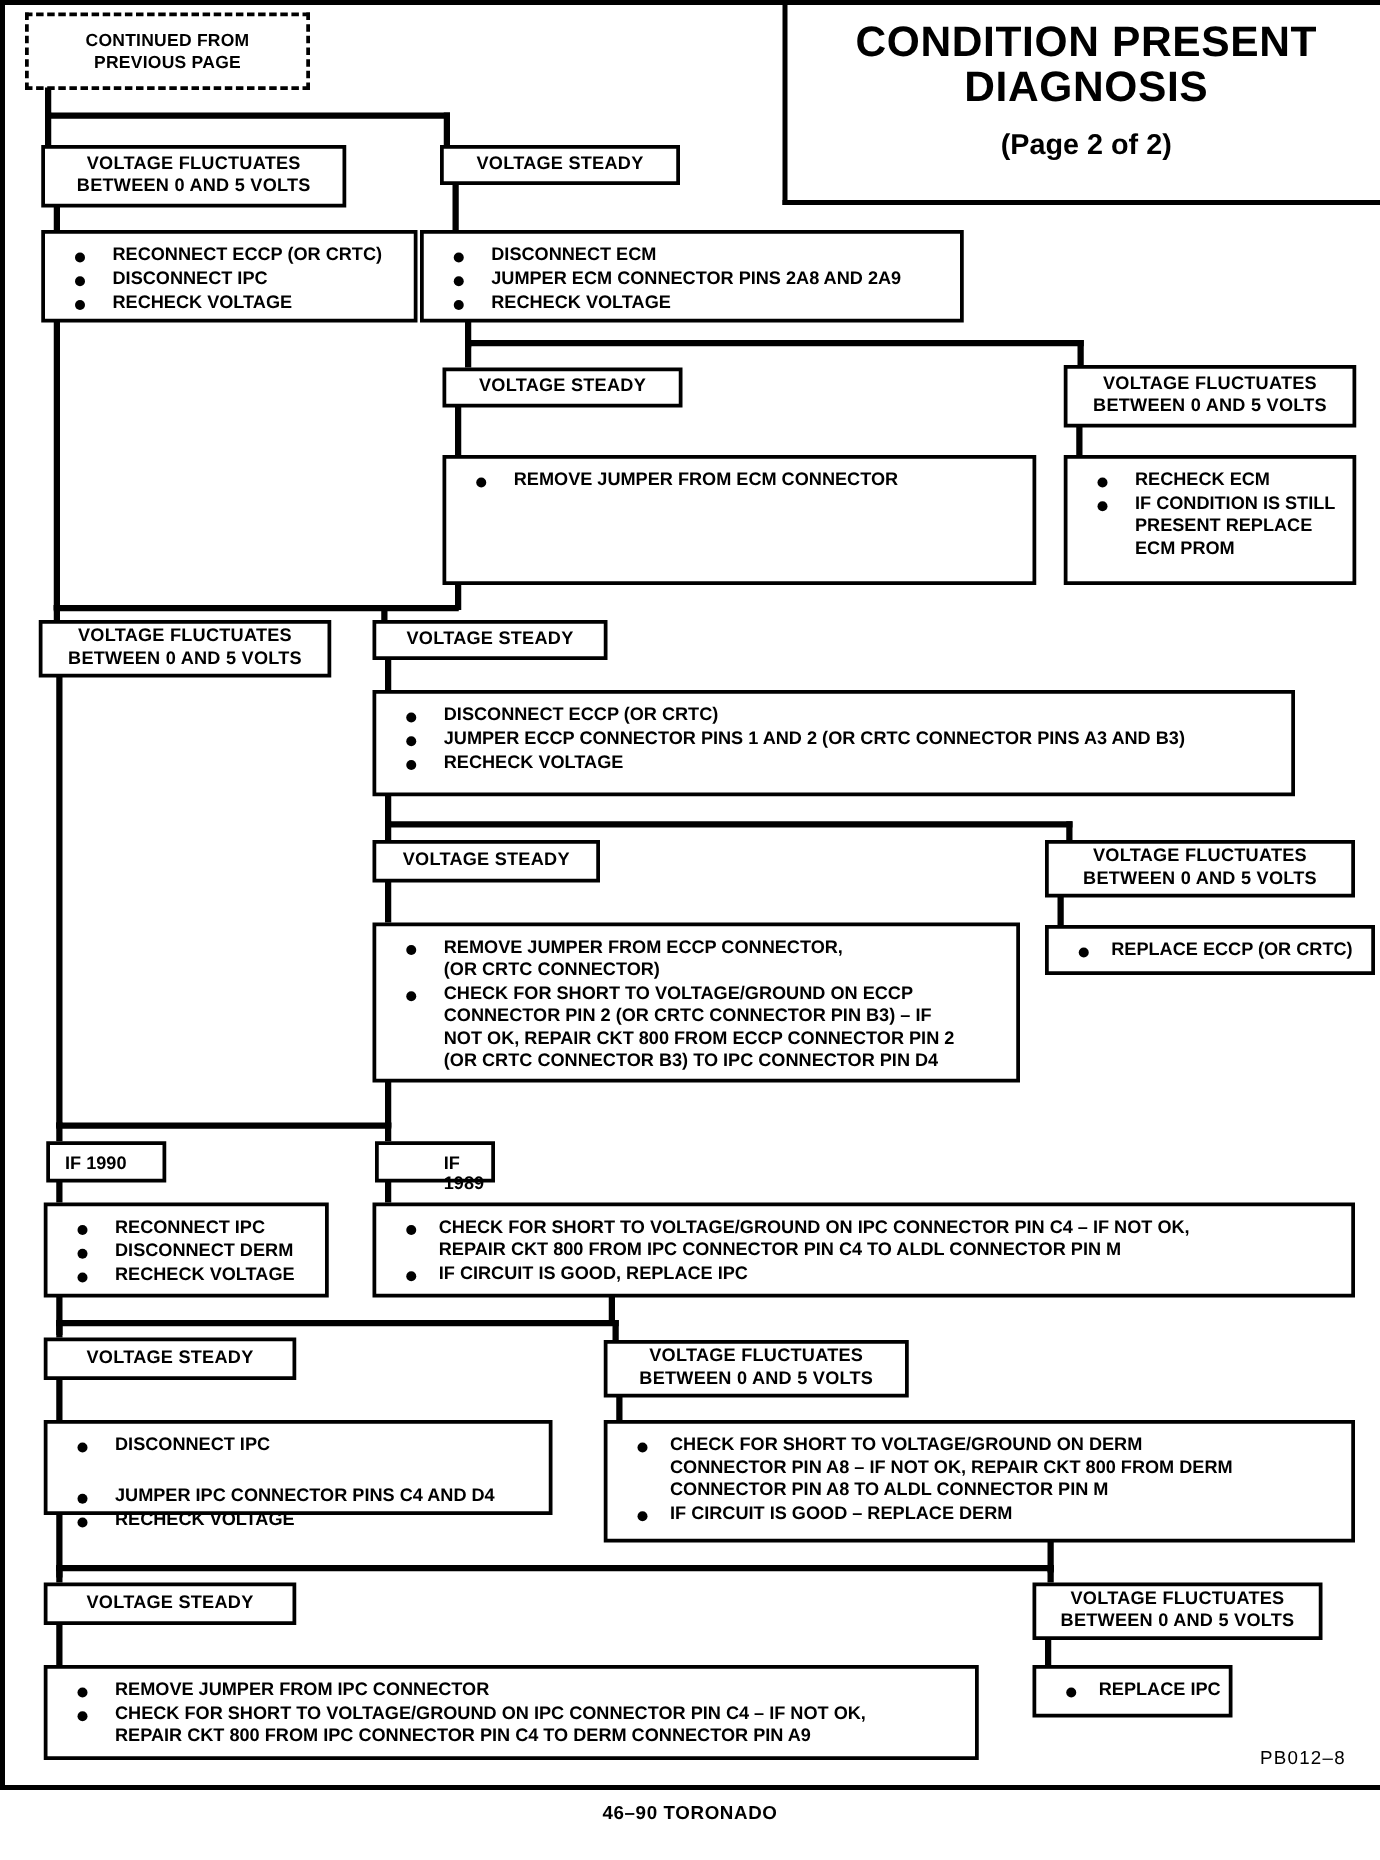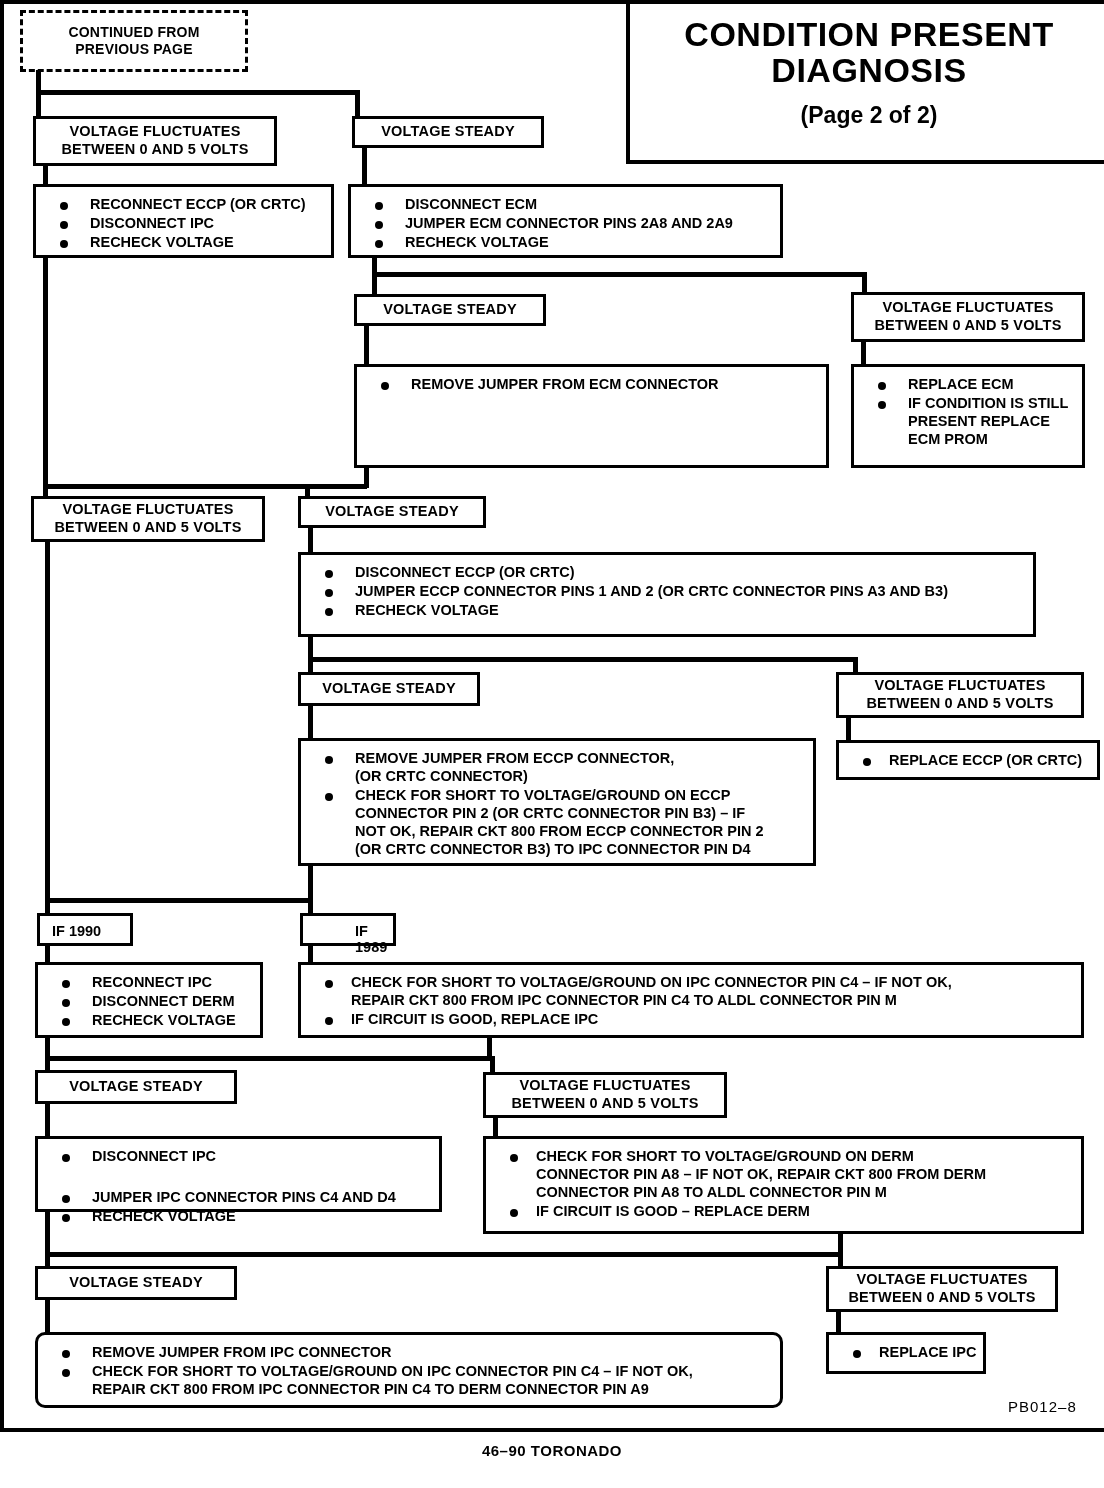--- a/index.html
+++ b/index.html
@@ -76,21 +76,21 @@
 
   <div class="v" style="left:43px;top:164px;height:22px;"></div>
   <div class="v" style="left:362px;top:146px;height:40px;"></div>
 
   <div class="box acts" style="left:33px;top:184px;width:301px;height:74px;">
     <div class="act" style="font-size:14.5px;">RECONNECT ECCP (OR CRTC)</div>
     <div class="act" style="font-size:14.5px;">DISCONNECT IPC</div>
     <div class="act" style="font-size:14.5px;">RECHECK VOLTAGE</div>
   </div>
 
-  <div class="box acts" style="left:348px;top:184px;width:435px;height:74px;">
+  <div class="box acts" style="left:336px;top:184px;width:435px;height:74px;">
     <div class="act" style="font-size:14.5px;">DISCONNECT ECM</div>
     <div class="act" style="font-size:14.5px;">JUMPER ECM CONNECTOR PINS 2A8 AND 2A9</div>
     <div class="act" style="font-size:14.5px;">RECHECK VOLTAGE</div>
   </div>
 
   <div class="v" style="left:43px;top:256px;height:232px;"></div>
 
   <div class="v" style="left:372px;top:256px;height:22px;"></div>
   <div class="h" style="left:372px;top:272px;width:495px;"></div>
   <div class="v" style="left:372px;top:272px;height:24px;"></div>
@@ -105,21 +105,21 @@
   </div>
 
   <div class="v" style="left:364px;top:324px;height:42px;"></div>
   <div class="v" style="left:861px;top:340px;height:26px;"></div>
 
   <div class="box acts" style="left:354px;top:364px;width:475px;height:104px;">
     <div class="act" style="font-size:14.5px;">REMOVE JUMPER FROM ECM CONNECTOR</div>
   </div>
 
   <div class="box acts" style="left:851px;top:364px;width:234px;height:104px;">
-    <div class="act" style="font-size:14.5px;">REPLACE ECM</div>
+    <div class="act" style="font-size:14.5px;">RECHECK ECM</div>
     <div class="act" style="font-size:14.5px;">
       <span>IF CONDITION IS STILL</span>
       <span class="cont">PRESENT REPLACE</span>
       <span class="cont">ECM PROM</span>
     </div>
   </div>
 
   <div class="v" style="left:364px;top:466px;height:22px;"></div>
 
   <div class="h" style="left:43px;top:484px;width:324px;"></div>
@@ -247,21 +247,21 @@
     <div class="ln" style="font-size:14.5px;">VOLTAGE STEADY</div>
   </div>
   <div class="box ctr" style="left:826px;top:1266px;width:232px;height:46px;">
     <div class="ln" style="font-size:14.5px;">VOLTAGE FLUCTUATES</div>
     <div class="ln" style="font-size:14.5px;">BETWEEN 0 AND 5 VOLTS</div>
   </div>
 
   <div class="v" style="left:45px;top:1298px;height:36px;"></div>
   <div class="v" style="left:836px;top:1310px;height:24px;"></div>
 
-  <div class="box acts" style="left:35px;top:1332px;width:748px;height:76px;border-radius:10px;">
+  <div class="box acts" style="left:35px;top:1332px;width:748px;height:76px;">
     <div class="act" style="font-size:14.5px;">REMOVE JUMPER FROM IPC CONNECTOR</div>
     <div class="act" style="font-size:14.5px;">
       <span>CHECK FOR SHORT TO VOLTAGE/GROUND ON IPC CONNECTOR PIN C4 – IF NOT OK,</span>
       <span class="cont">REPAIR CKT 800 FROM IPC CONNECTOR PIN C4 TO DERM CONNECTOR PIN A9</span>
     </div>
   </div>
 
   <div class="box acts" style="left:826px;top:1332px;width:160px;height:42px;">
     <div class="act" style="font-size:14.5px;padding-left:40px;">REPLACE IPC</div>
   </div>

